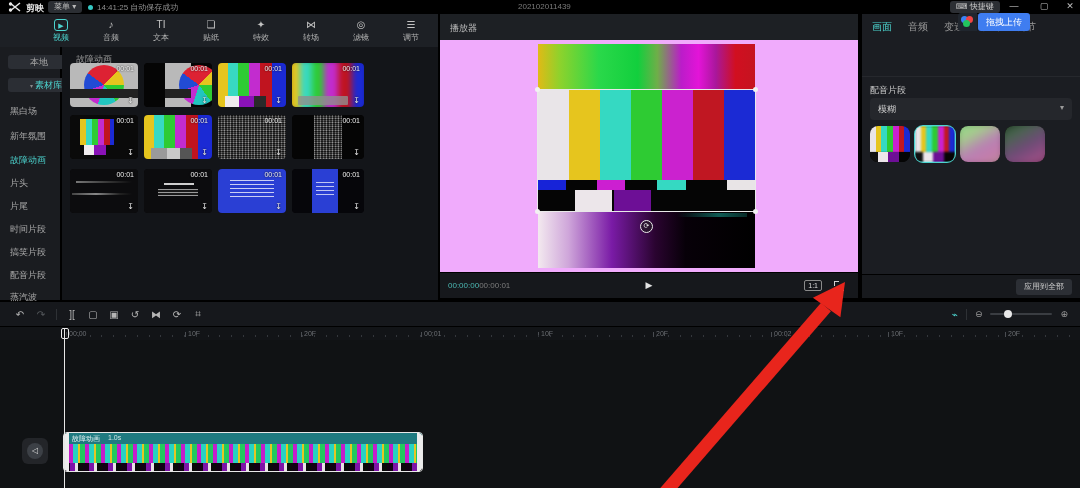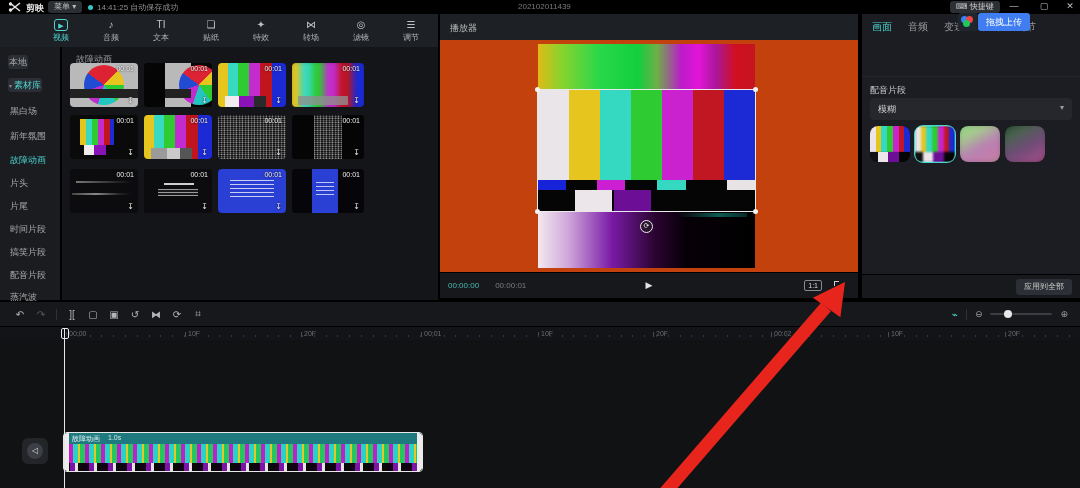--- a/index.html
+++ b/index.html
@@ -34,21 +34,21 @@
   .media-toolbar { position:absolute; left:0; top:14px; width:438px; height:33px; background:#1d2025; display:flex; align-items:center; padding-left:46px; gap:20px; }
   .mt-item { display:flex; flex-direction:column; align-items:center; width:30px; color:#c3c3c3; cursor:default; }
   .mt-item .glyph { font-size:10px; height:12px; line-height:12px; }
   .mt-item .lbl { font-size:8px; margin-top:1px; color:#b3b3b3; }
   .mt-item.active .glyph, .mt-item.active .lbl { color:#4cd4cf; }
   .mt-item.active .glyph { border:1px solid #4cd4cf; border-radius:3px; padding:0 3px; font-size:7px; }
 
   
   .sidebar { position:absolute; left:0; top:47px; width:60px; height:253px; background:#1a1c20; }
   .sb-item { position:absolute; left:10px; height:14px; font-size:9px; color:#a8a8a8; line-height:14px; white-space:nowrap; }
-  .sb-pill { background:#2b2e34; border-radius:3px; padding:0 1px; left:8px; }
+  .sb-pill { background:#2b2e34; border-radius:3px; padding:0 22px; left:8px; }
   .sb-teal { color:#4cd4cf; }
   .sb-caret { font-size:6px; margin-right:2px; color:#8a8a8a; }
 
   
   .media-panel { position:absolute; left:62px; top:47px; width:376px; height:253px; background:#131519; }
   .media-header { position:absolute; left:14px; top:6px; font-size:9px; color:#9a9a9a; }
   .thumb { position:absolute; width:68px; height:44px; background:#0a0a0a; border-radius:4px; overflow:hidden; }
   .pat { position:absolute; inset:0; }
   .dur { position:absolute; right:4px; top:2px; font-size:7px; color:#f0f0f0; text-shadow:0 0 2px #000; z-index:3; }
   .dl { position:absolute; right:4px; bottom:2px; font-size:8px; color:#e8e8e8; text-shadow:0 0 2px #000; z-index:3; line-height:8px; }
@@ -83,21 +83,21 @@
     background:repeating-linear-gradient(0deg,#9a9a9a 0 1px,#1a1a1a 1px 3px); }
   .p-blue { background:#2a3fd4; }
   .p-blue::before { content:""; position:absolute; left:12px; top:10px; width:44px; height:18px;
     background:repeating-linear-gradient(0deg,rgba(255,255,255,.75) 0 1px,transparent 1px 4px); }
   .p-blue-v { background:#06060a; }
   .p-blue-v::before { content:""; position:absolute; left:20px; top:0; width:26px; height:100%; background:#2a3fd4; }
   .p-blue-v::after { content:""; position:absolute; left:24px; top:12px; width:18px; height:14px;
     background:repeating-linear-gradient(0deg,rgba(255,255,255,.7) 0 1px,transparent 1px 4px); }
 
   
-  .player-panel { position:absolute; left:440px; top:14px; width:418px; height:284px; background:#c2410c; }
+  .player-panel { position:absolute; left:440px; top:14px; width:418px; height:284px; background:#f0abfc; }
   .player-header { position:absolute; left:0; top:0; width:100%; height:26px; background:#1d2024; }
   .player-header .t { position:absolute; left:10px; top:8px; font-size:9px; color:#b9b9b9; }
   .canvas { position:absolute; left:98px; top:30px; width:217px; height:224px; background:#000; }
   .band-top { position:absolute; left:0; top:0; width:100%; height:46px;
     background:linear-gradient(90deg,#e0ba16 0,#8ed22c 10%,#2ad84a 28%,#12cf3d 46%,#6fae49 55%,#bb1cc9 66%,#e314d8 74%,#a9179b 82%,#d10f20 91%,#c51420 100%); }
   .band-bottom { position:absolute; left:0; top:167px; width:100%; height:57px;
     background:linear-gradient(90deg,#f3e9ef 0,#cfa6da 14%,#7a1ba6 34%,#2a0430 54%,#070008 68%,#000 100%); }
   .band-bottom::after { content:""; position:absolute; right:8px; top:2px; width:70px; height:4px;
     background:linear-gradient(90deg,transparent,#0f5b54 60%,#072a27); }
   .video-frame { position:absolute; left:0; top:46px; width:100%; height:121px; }
@@ -106,21 +106,21 @@
   .vf-strip { position:absolute; left:0; top:74%; width:100%; height:9%;
     background:linear-gradient(90deg,#1723d8 0 13%,#050505 13% 27%,#cc1fd1 27% 40%,#050505 40% 55%,#35d9c2 55% 68%,#050505 68% 87%,#e8e4e6 87% 100%); }
   .vf-bottom { position:absolute; left:0; top:83%; width:100%; height:17%; background:#050505; }
   .vf-bottom .w { position:absolute; left:17%; top:0; width:17%; height:100%; background:#ece6ea; }
   .vf-bottom .p { position:absolute; left:35%; top:0; width:17%; height:100%; background:#6d0f96; }
   .sel-box { position:absolute; left:-1px; top:45px; width:219px; height:123px; border:1px solid #e9e9e9; pointer-events:none; }
   .sel-dot { position:absolute; width:5px; height:5px; border-radius:50%; background:#f2f2f2; }
   .rotate-handle { position:absolute; left:102px; top:176px; width:13px; height:13px; border:1.5px solid #ececec; border-radius:50%; background:rgba(30,30,30,.55); color:#ececec; font-size:7px; line-height:10px; text-align:center; }
   .player-ctrl { position:absolute; left:0; bottom:0; width:100%; height:26px; background:#16181c; border-top:1px solid #000; }
   .pc-time { position:absolute; left:8px; top:8px; font-size:8px; }
-  .pc-cur { color:#4cb9b4; } .pc-total { color:#7d7d7d; margin-left:16px; }
+  .pc-cur { color:#4cb9b4; } .pc-total { color:#7d7d7d; margin-left:0; }
   .pc-play { position:absolute; left:50%; top:7px; transform:translateX(-50%); color:#e3e3e3; font-size:9px; }
   .ratio-btn { position:absolute; right:36px; top:7px; border:1px solid #8a8a8a; border-radius:2px; color:#dedede; font-size:7px; line-height:9px; padding:0 3px; }
   .fs-icon { position:absolute; right:14px; top:8px; width:10px; height:10px; }
   .fs-icon::before, .fs-icon::after { content:""; position:absolute; width:4px; height:4px; border:0 solid #cfcfcf; }
   .fs-icon::before { left:0; top:0; border-width:1px 0 0 1px; }
   .fs-icon::after { right:0; bottom:0; border-width:0 1px 1px 0; }
 
   
   .inspector { position:absolute; left:862px; top:14px; width:218px; height:284px; background:#1b1d22; }
   .insp-tabs { position:absolute; left:10px; top:6px; display:flex; gap:16px; }

